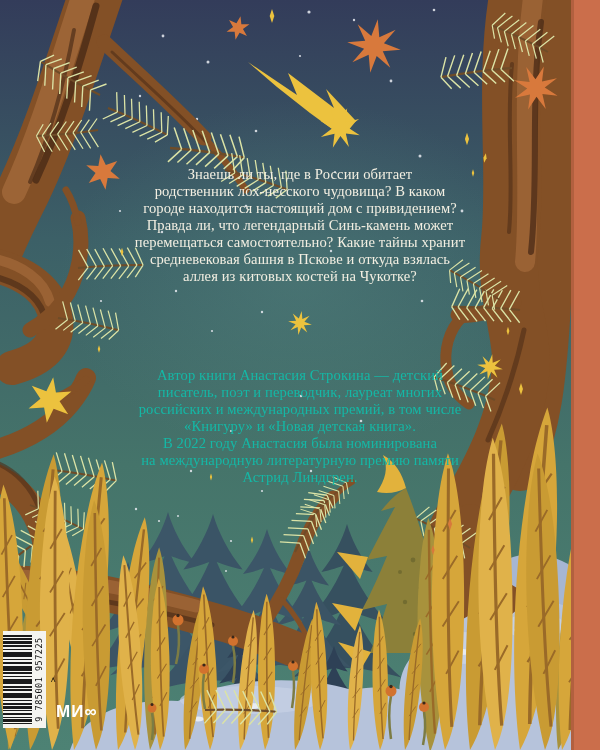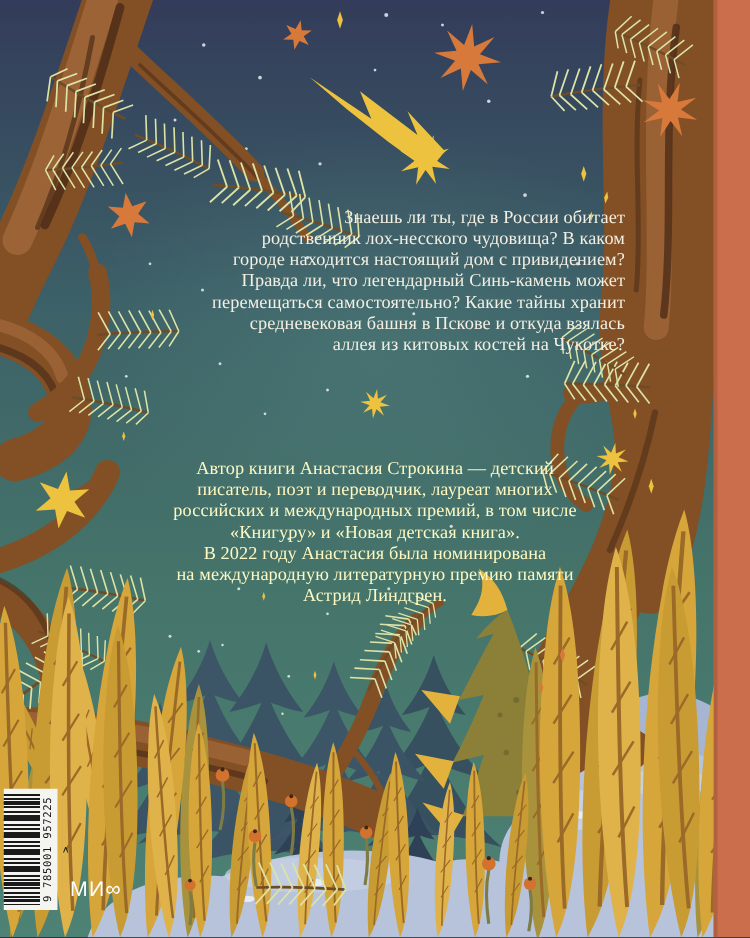--- a/index.html
+++ b/index.html
@@ -6,43 +6,43 @@
   .cover{
     position:relative;width:600px;height:750px;overflow:hidden;
     background:#333c5a;font-family:"Liberation Serif",serif;
   }
   .cover svg.art{position:absolute;left:0;top:0;}
   .blurb{
     position:absolute;left:100px;top:148px;width:400px;z-index:5;
     text-align:center;white-space:pre-line;
   }
   .blurb p{margin:0;font-size:14.6px;line-height:17px;letter-spacing:.1px;}
-  .p-intro,.p-invite{color:#f3efe2;text-align:right;}
+  .p-intro,.p-invite{color:#f3efe2;}
   .p-invite{margin-top:11px !important;}
-  .p-bio{color:#fef9c3;margin-top:7px !important;text-align:center;}
+  .p-bio{color:#14b8a6;margin-top:7px !important;text-align:center;}
   .star-divider{display:block;margin:7px auto 6px auto;}
   .barcode{
     position:absolute;left:3px;top:631px;width:43px;height:97px;
     background:#f4f4f0;z-index:6;
   }
   .barcode-bars{
     position:absolute;left:0;top:4px;width:29px;height:89px;
     background:
       repeating-linear-gradient(180deg,#1a1a1a 0 1.6px,rgba(0,0,0,0) 1.6px 3.4px),
       repeating-linear-gradient(180deg,rgba(0,0,0,0) 0 6px,#1a1a1a 6px 9px,rgba(0,0,0,0) 9px 13px);
   }
   .barcode-number{
     position:absolute;left:29px;top:96px;width:95px;height:14px;
     transform-origin:0 0;transform:rotate(-90deg);
     font-family:"DejaVu Sans Mono",monospace;font-size:8.5px;letter-spacing:.5px;
     color:#111;line-height:14px;text-align:center;
   }
   .mif-logo{
     position:absolute;left:56px;top:702px;z-index:6;
-    font-family:"Liberation Sans",sans-serif;font-weight:normal;
+    font-family:"Liberation Sans",sans-serif;font-weight:bold;
     font-size:17px;letter-spacing:1px;color:#ffffff;
   }
 </style>
 </head>
 <body>
 
 <div class="cover">
 
   <svg class="art" width="600" height="750" viewBox="0 0 600 750">
     <defs>

